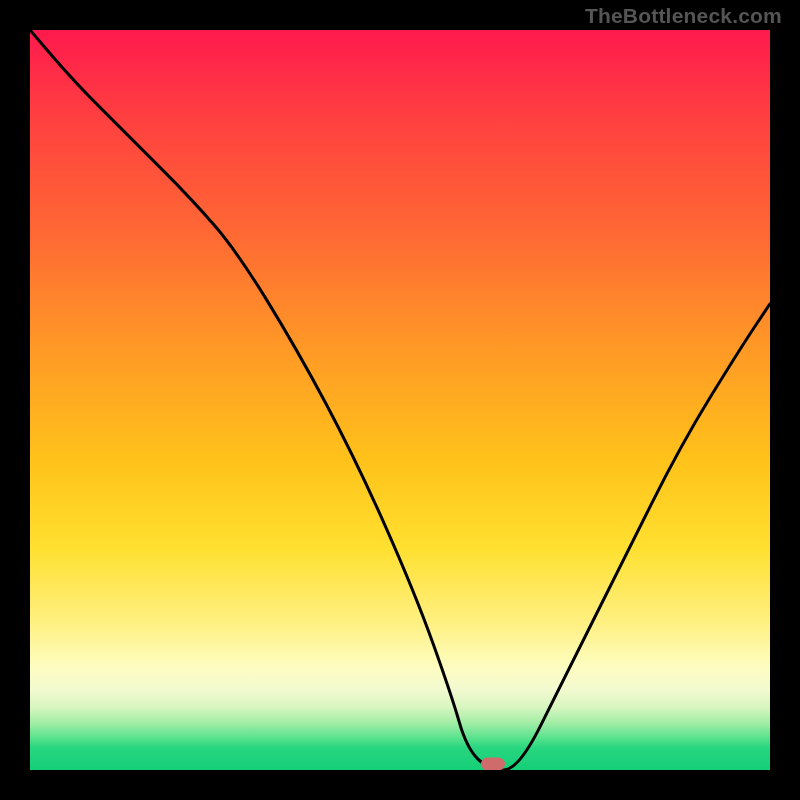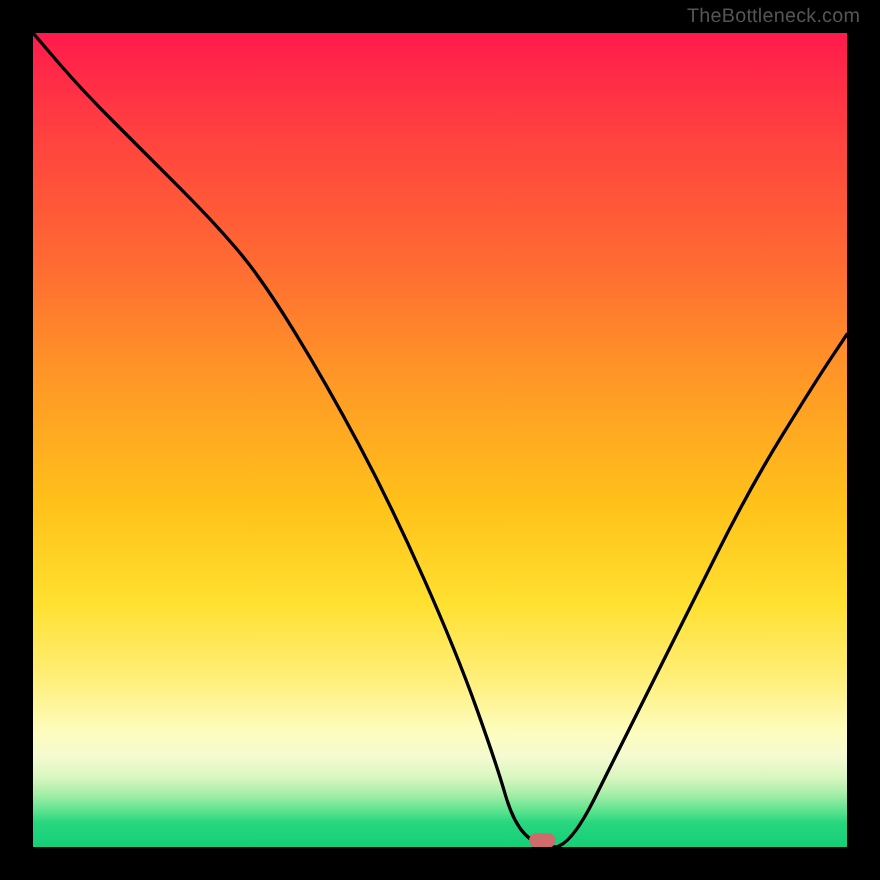--- a/index.html
+++ b/index.html
@@ -15,22 +15,22 @@
     position: relative;
     width: 800px;
     height: 800px;
     background: #000;
   }
   .watermark {
     position: absolute;
     top: 4px;
     right: 18px;
     color: #555;
-    font-size: 18px;
-    font-weight: 400;
+    font-size: 21px;
+    font-weight: 700;
     letter-spacing: 0.2px;
     user-select: none;
   }
   .plot {
     position: absolute;
     left: 30px;
     top: 30px;
     width: 740px;
     height: 740px;
     overflow: hidden;

